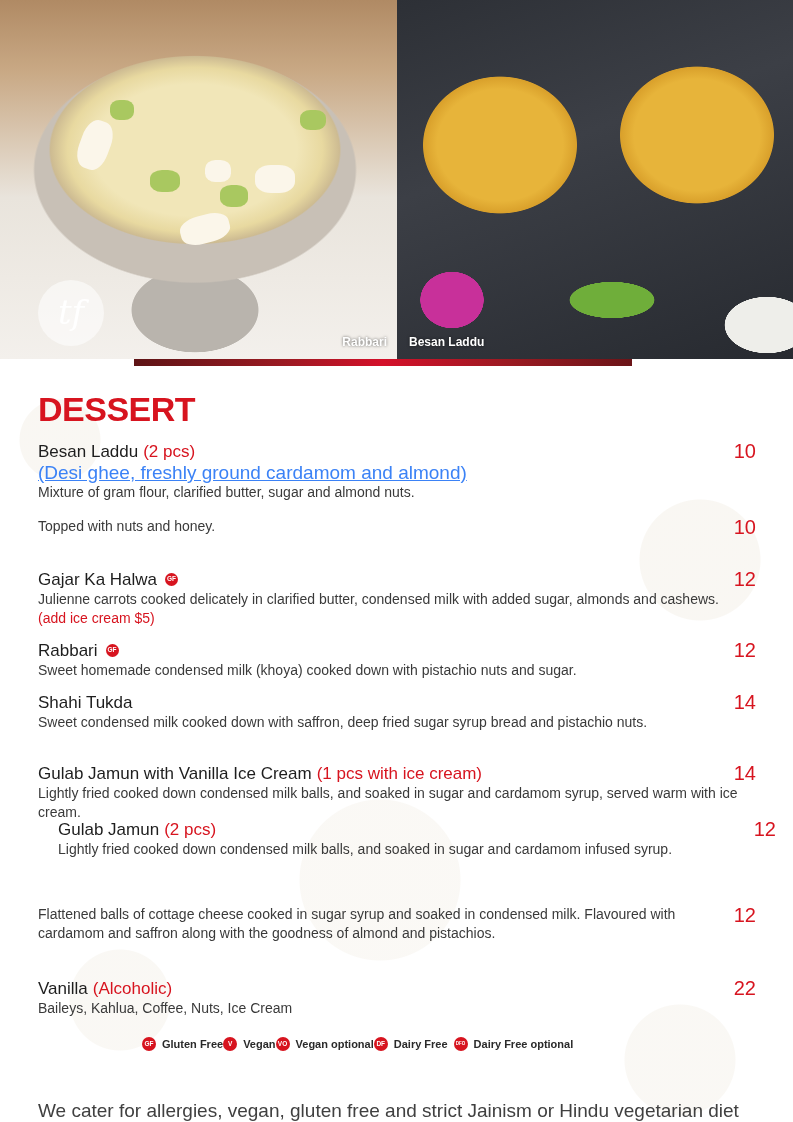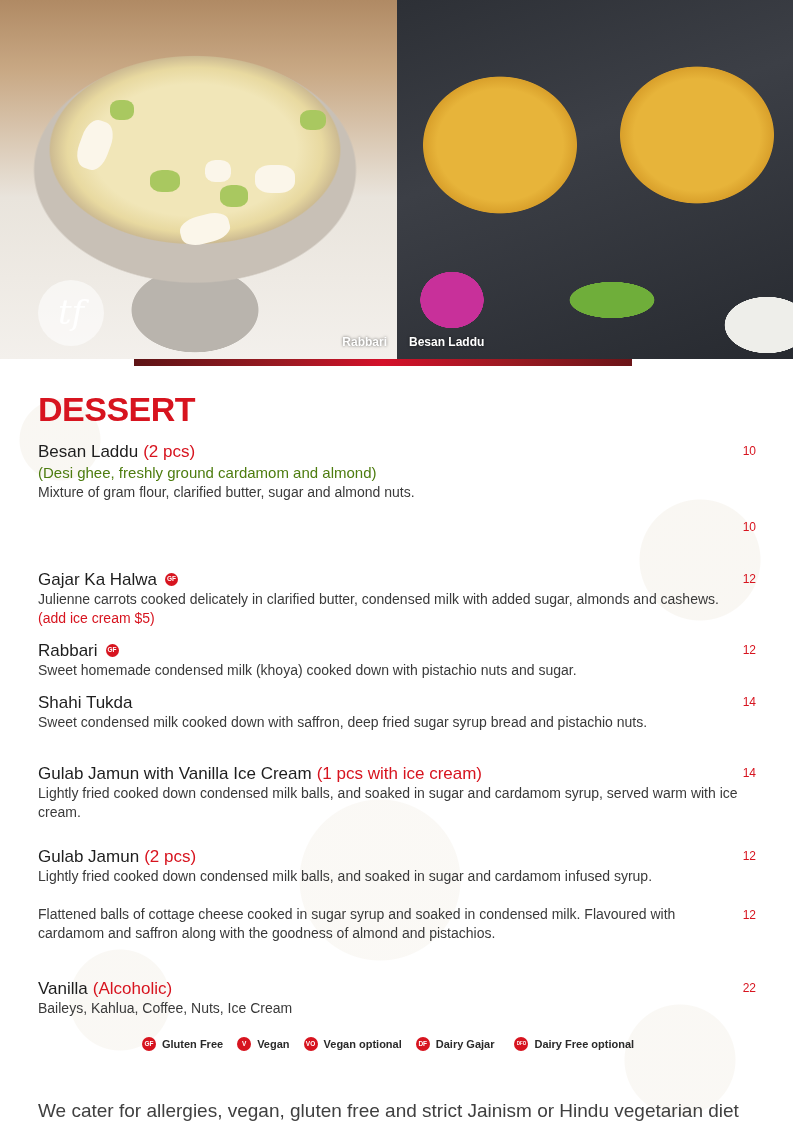--- a/index.html
+++ b/index.html
@@ -74,37 +74,37 @@
       letter-spacing: -0.5px; font-family: "Liberation Sans", sans-serif;
     }
     .item {
       position: absolute; left: 38px; width: 720px;
     }
     .item-head {
       display: flex; align-items: center; font-size: 17px; color: #1e1e1e; line-height: 21px;
     }
     .item-name { white-space: nowrap; }
     .item-note { color: #d7141f; margin-left: 5px; white-space: nowrap; }
-    .item-subnote { color: #4d7c0f; font-size: 15px; line-height: 21px; }
+    .item-subnote { color: #3b82f6; font-size: 19px; line-height: 21px; text-decoration: underline; }
     .item-price {
-      position: absolute; right: 2px; top: 0; color: #d7141f; font-size: 12px; line-height: 21px;
+      position: absolute; right: 2px; top: 0; color: #d7141f; font-size: 20px; line-height: 21px;
     }
     .item-desc {
       font-size: 14px; line-height: 18.5px; color: #3a3a3a; width: 700px;
     }
     .item-desc .red { color: #d7141f; }
     .badge {
       display: inline-flex; align-items: center; justify-content: center;
       width: 13px; height: 13px; border-radius: 50%;
       background: #d7141f; color: #fff; font-size: 6.5px; font-weight: bold;
       margin-left: 8px; line-height: 1;
     }
     .legend {
       position: absolute; left: 142px; top: 677px;
-      display: flex; align-items: center; gap: 14px;
+      display: flex; align-items: center; 
       font-size: 11px; font-weight: bold; color: #2a2a2a;
     }
     .legend-item { display: flex; align-items: center; }
     .legend-item .badge { margin-left: 0; margin-right: 6px; width: 14px; height: 14px; font-size: 6.5px; }
     .footer-note {
       position: absolute; left: 38px; top: 740px; width: 720px;
       color: #404040; font-size: 19px;
     }
   </style>
 </head>
@@ -139,20 +139,21 @@
     <div class="item-head">
       <span class="item-name">Besan Laddu</span>
       <span class="item-note">(2 pcs)</span>
     </div>
     <div class="item-subnote">(Desi ghee, freshly ground cardamom and almond)</div>
     <div class="item-desc">Mixture of gram flour, clarified butter, sugar and almond nuts.</div>
     <span class="item-price">10</span>
   </div>
 
   <div class="item" style="top:157px;">
+    <div class="item-desc">Topped with nuts and honey.</div>
     <span class="item-price">10</span>
   </div>
 
   <div class="item" style="top:209px;">
     <div class="item-head">
       <span class="item-name">Gajar Ka Halwa</span>
       <span class="badge">GF</span>
     </div>
     <div class="item-desc">
       <span>Julienne carrots cooked delicately in clarified butter, condensed milk with added sugar, almonds and cashews.</span>
@@ -180,21 +181,21 @@
 
   <div class="item" style="top:403px;">
     <div class="item-head">
       <span class="item-name">Gulab Jamun with Vanilla Ice Cream</span>
       <span class="item-note">(1 pcs with ice cream)</span>
     </div>
     <div class="item-desc">Lightly fried cooked down condensed milk balls, and soaked in sugar and cardamom syrup, served warm with ice cream.</div>
     <span class="item-price">14</span>
   </div>
 
-  <div class="item" style="top:486px;">
+  <div class="item" style="top:459px;margin-left:20px;">
     <div class="item-head">
       <span class="item-name">Gulab Jamun</span>
       <span class="item-note">(2 pcs)</span>
     </div>
     <div class="item-desc">Lightly fried cooked down condensed milk balls, and soaked in sugar and cardamom infused syrup.</div>
     <span class="item-price">12</span>
   </div>
 
   <div class="item" style="top:545px;">
     <div class="item-desc" style="width:680px;">Flattened balls of cottage cheese cooked in sugar syrup and soaked in condensed milk. Flavoured with cardamom and saffron along with the goodness of almond and pistachios.</div>
@@ -218,21 +219,21 @@
     <div class="legend-item">
       <span class="badge">V</span>
       <span>Vegan</span>
     </div>
     <div class="legend-item">
       <span class="badge">VO</span>
       <span>Vegan optional</span>
     </div>
     <div class="legend-item">
       <span class="badge">DF</span>
-      <span>Dairy Gajar</span>
+      <span>Dairy Free</span>
     </div>
     <div class="legend-item" style="margin-left:6px;">
       <span class="badge" style="font-size:4.5px;">DFO</span>
       <span>Dairy Free optional</span>
     </div>
   </div>
 
   <div class="footer-note">We cater for allergies, vegan, gluten free and strict Jainism or Hindu vegetarian diet on request.</div>
 </div>
 

